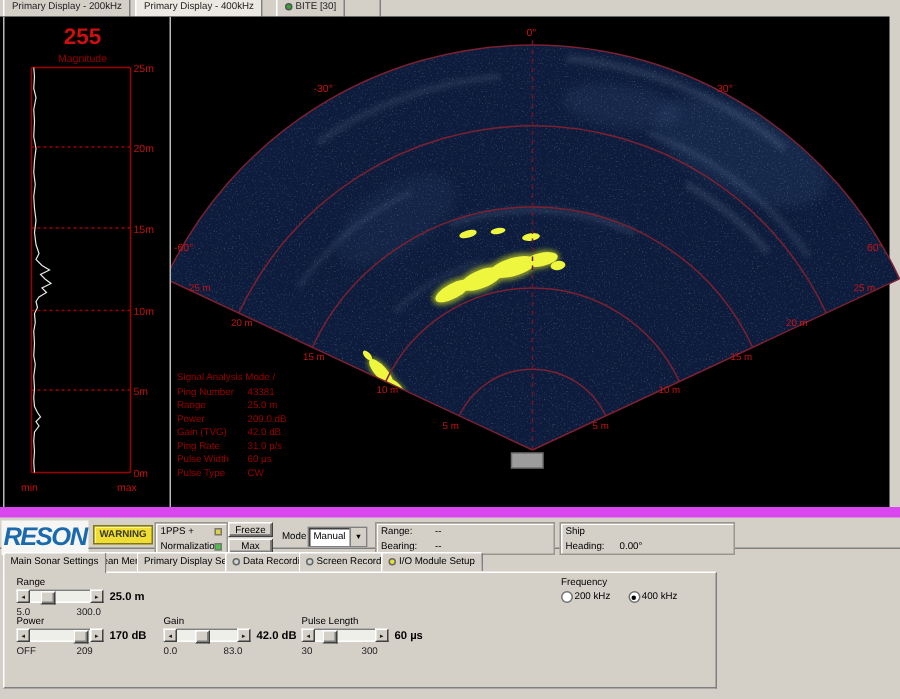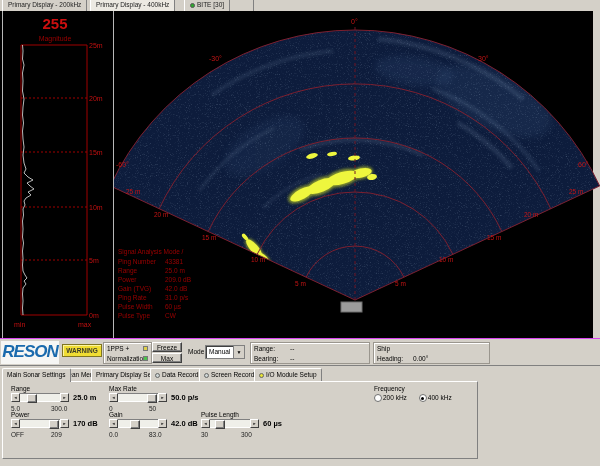--- a/index.html
+++ b/index.html
@@ -27,21 +27,21 @@
 
   
   .overlay { position:absolute; left:118px; top:236px; width:120px; color:#9c0000;
              font-size:6.5px; line-height:9px; }
   .overlay .t { margin-bottom:1px; }
   .overlay .r { display:flex; }
   .overlay .r .l { width:47px; }
 
   
   .toolbar { position:absolute; left:0; top:338px; width:600px; height:28px;
-             background:#d4d0c8; border-top:1px solid #d946ef;
+             background:#d4d0c8; border-top:7px solid #d946ef;
              border-bottom:1px solid #808080; }
   .logo { position:absolute; left:1px; top:2px; width:58px; height:23px; background:#f6f6f4;
           color:#1a6aad; font-size:17px; font-weight:bold; font-style:italic;
           letter-spacing:-1px; text-align:center; line-height:22px; }
   .warnbtn { position:absolute; left:62px; top:5px; width:40px; height:13px;
              background:#f0dd33; border:1px solid #807620;
              box-shadow:inset 1px 1px 0 #fcf4a0; font-size:6.5px; color:#3a3a2a;
              text-align:center; line-height:12px; font-weight:bold; }
   .gbox { position:absolute; top:3px; height:22px; border:1px solid #9a968e;
           box-shadow:inset 1px 1px 0 #ffffff; background:#d4d0c8; }
@@ -335,35 +335,20 @@
           </span>
         <span class="sarrow r">►</span>
         <span class="sval">25.0 m</span>
       </div>
       <div class="sminmax">
         <span class="smin">5.0</span>
         <span class="smax">300.0</span>
       </div>
     </div>
 
-    <div class="sgroup" style="left:106px;top:3px;">
-      <div class="slabel">Max Rate</div>
-      <div class="srow">
-        <span class="sarrow" style="left:0;">◄</span>
-        <span class="strack">
-            <span class="sthumb" style="left:29px;"></span>
-          </span>
-        <span class="sarrow r">►</span>
-        <span class="sval">50.0 p/s</span>
-      </div>
-      <div class="sminmax">
-        <span class="smin">0</span>
-        <span class="smax">50</span>
-      </div>
-    </div>
 
     <div class="sgroup" style="left:8px;top:29px;">
       <div class="slabel">Power</div>
       <div class="srow">
         <span class="sarrow" style="left:0;">◄</span>
         <span class="strack">
             <span class="sthumb" style="left:29px;"></span>
           </span>
         <span class="sarrow r">►</span>
         <span class="sval">170 dB</span>

